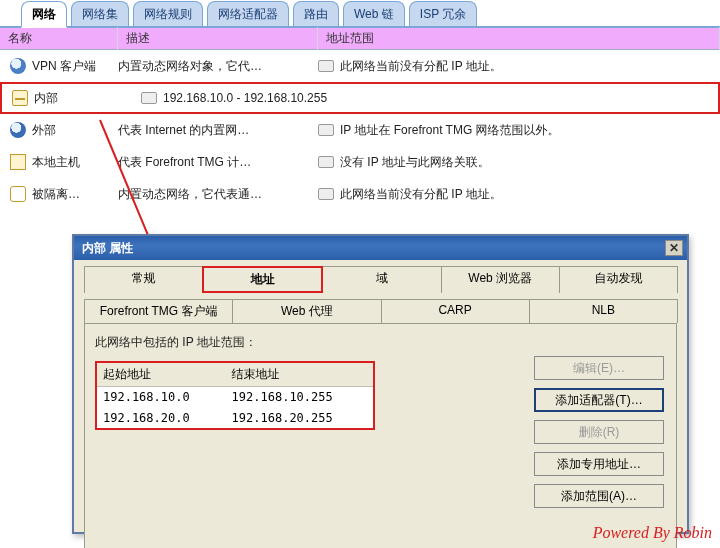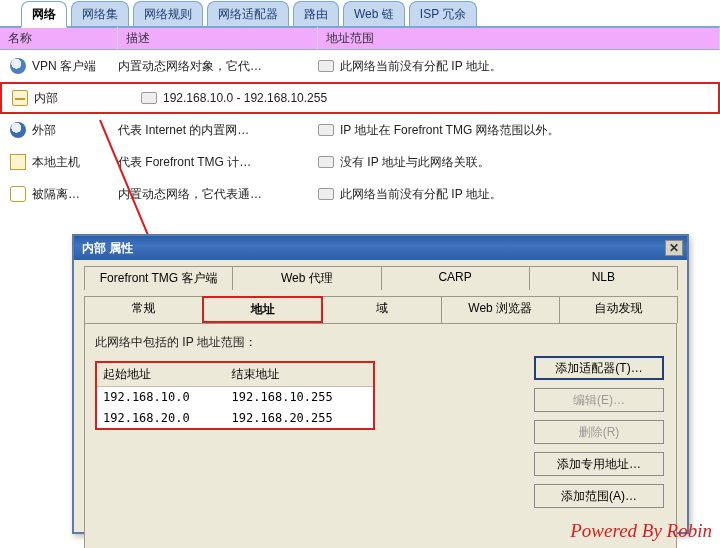--- a/index.html
+++ b/index.html
@@ -191,21 +191,21 @@
   .winbtn.primary { border:2px solid #1e3f7a; }
   .winbtn.disabled { color:#9a9a9a; }
 
   
   .watermark {
     position:absolute;
     right:8px; bottom:6px;
     color:#d81e1e;
     font-family: "Times New Roman", serif;
     font-style: italic;
-    font-size:19px;
+    font-size:16px;
   }
 </style>
 </head>
 <body>
 
 <div class="tabstrip">
   <div class="tab active">网络</div>
   <div class="tab">网络集</div>
   <div class="tab">网络规则</div>
   <div class="tab">网络适配器</div>
@@ -294,32 +294,32 @@
 </svg>
 
 <div class="dialog">
   <div class="titlebar">
     <span>内部 属性</span>
     <div class="close">
       <span>✕</span>
     </div>
   </div>
 
-  <div class="dlg-tabrow row1">
-    <div class="dlg-tab">Forefront TMG 客户端</div>
-    <div class="dlg-tab">Web 代理</div>
-    <div class="dlg-tab">CARP</div>
-    <div class="dlg-tab">NLB</div>
-  </div>
   <div class="dlg-tabrow row2">
     <div class="dlg-tab">常规</div>
     <div class="dlg-tab active">地址</div>
     <div class="dlg-tab">域</div>
     <div class="dlg-tab">Web 浏览器</div>
     <div class="dlg-tab">自动发现</div>
+  </div>
+  <div class="dlg-tabrow row1">
+    <div class="dlg-tab">Forefront TMG 客户端</div>
+    <div class="dlg-tab">Web 代理</div>
+    <div class="dlg-tab">CARP</div>
+    <div class="dlg-tab">NLB</div>
   </div>
 
   <div class="dlg-panel">
     <div class="caption">此网络中包括的 IP 地址范围：</div>
 
     <table class="addr-table">
       <tbody>
           <tr class="addr-head">
         <th>起始地址</th>
         <th>结束地址</th>
@@ -329,22 +329,22 @@
         <td>192.168.10.255</td>
       </tr>
       <tr>
         <td>192.168.20.0</td>
         <td>192.168.20.255</td>
       </tr>
     </tbody>
       </table>
 
     <div class="btncol">
+      <button class="winbtn disabled">编辑(E)…</button>
       <button class="winbtn primary">添加适配器(T)…</button>
-      <button class="winbtn disabled">编辑(E)…</button>
       <button class="winbtn disabled">删除(R)</button>
       <button class="winbtn">添加专用地址…</button>
       <button class="winbtn">添加范围(A)…</button>
     </div>
   </div>
 </div>
 
 <div class="watermark">Powered By Robin</div>
 
 </body></html>

